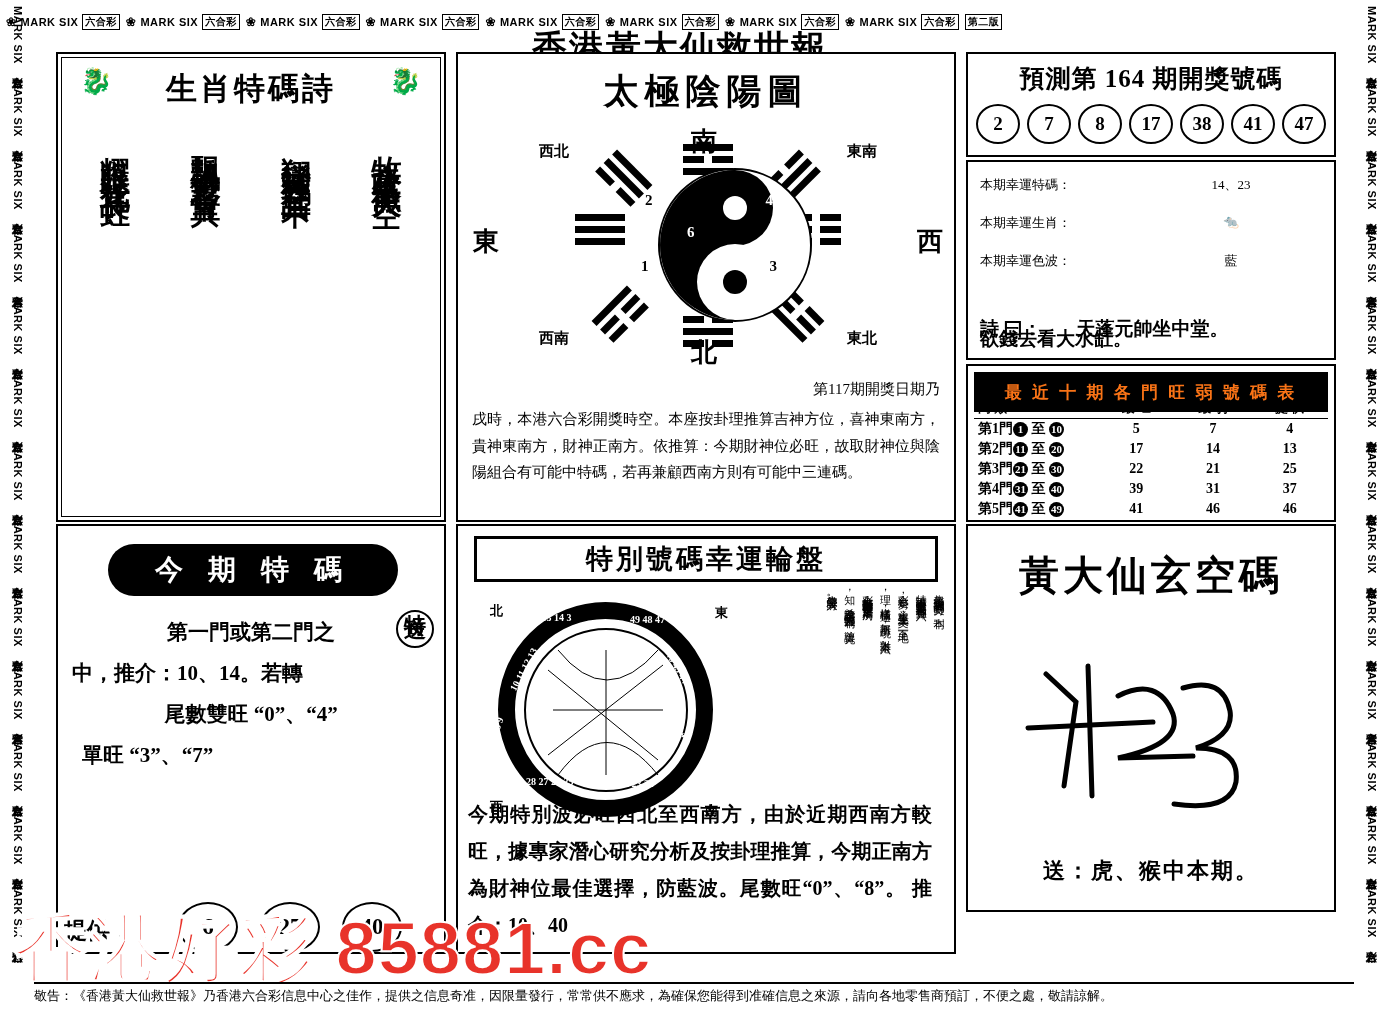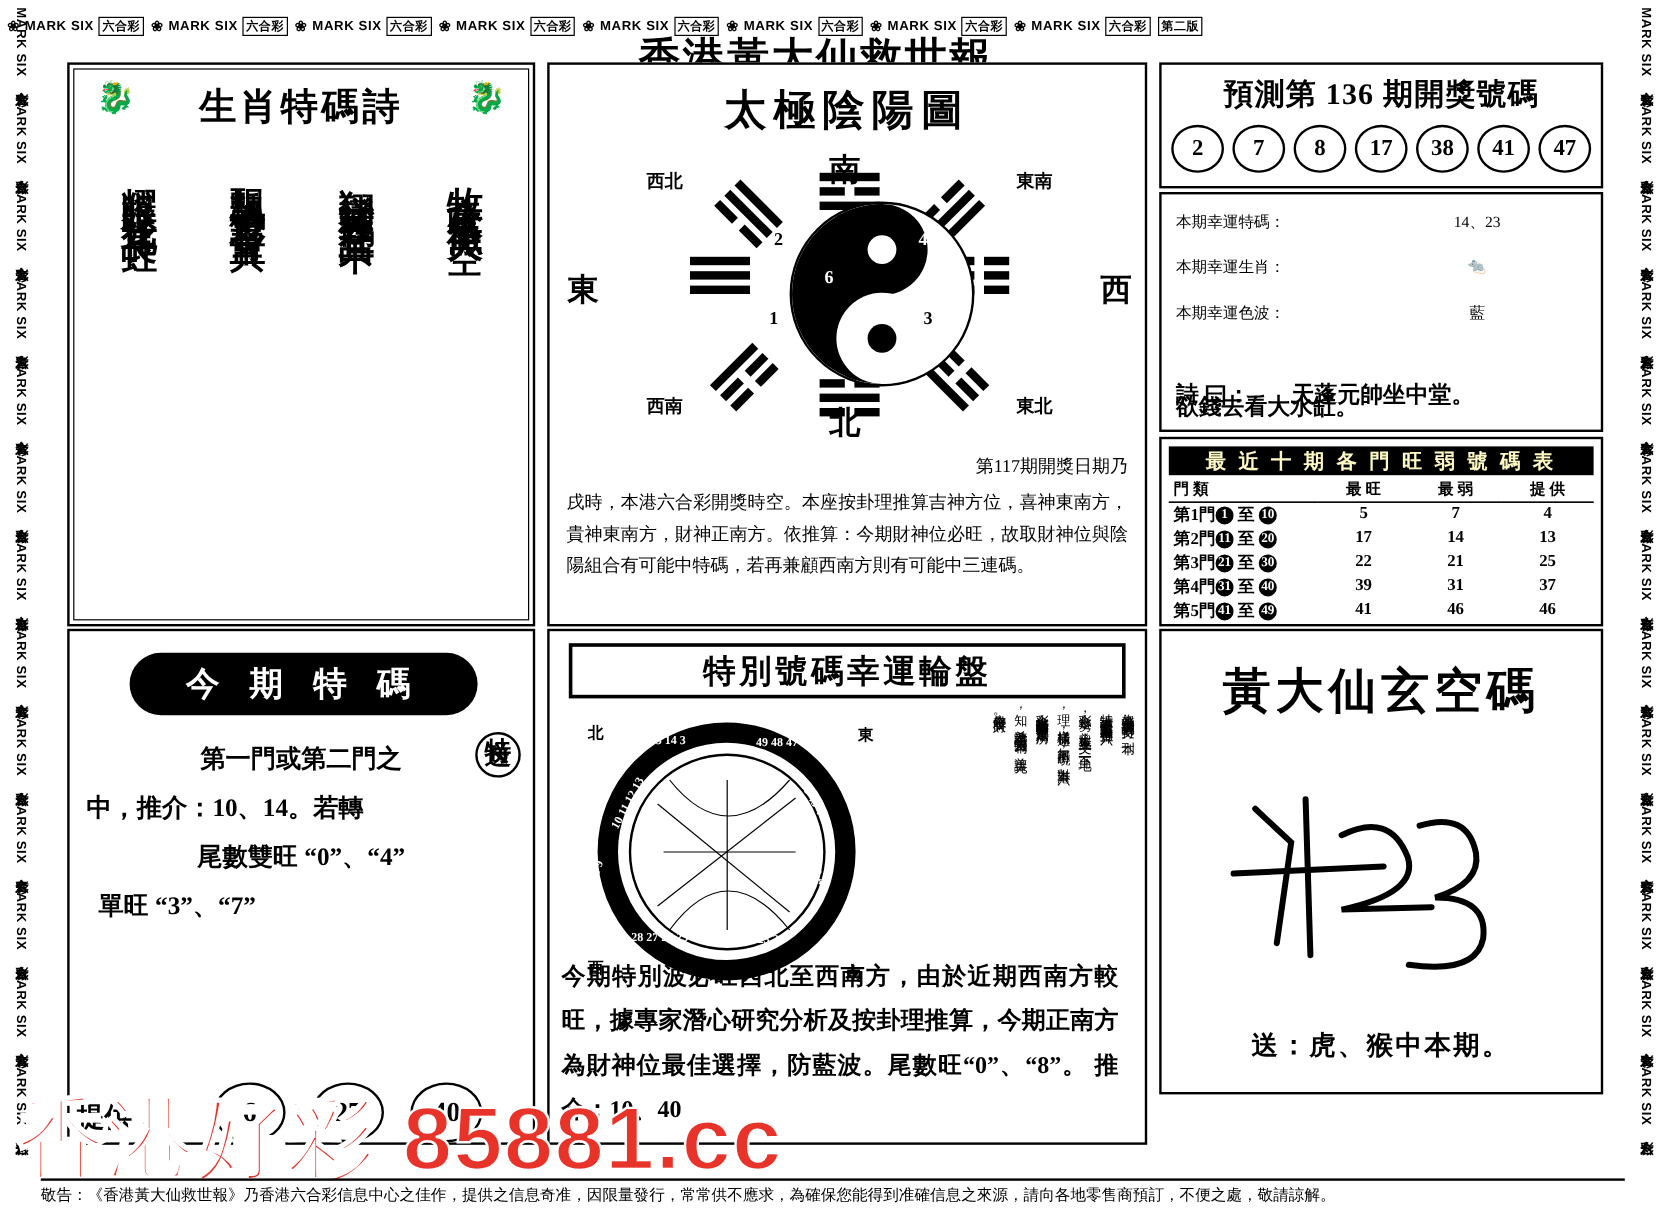--- a/index.html
+++ b/index.html
@@ -122,22 +122,22 @@
     display:flex;align-items:center;justify-content:center;font-size:19px;font-weight:bold;}
 
   #lucky-panel{left:966px;top:160px;width:370px;height:200px;}
   .lucky-row{position:absolute;left:12px;right:12px;font-size:13px;font-weight:normal;
     display:flex;align-items:flex-start;}
   .lucky-row .lbl{width:160px;}
   .lucky-row .val{flex:1;text-align:center;}
   .lucky-poem{position:absolute;left:12px;right:12px;font-size:19px;font-weight:bold;}
 
   #table-panel{left:966px;top:364px;width:370px;height:158px;}
-  .tbl-head{position:absolute;left:6px;right:6px;top:6px;height:24px;background:#000;
-    color:#fef9c3;display:flex;align-items:center;justify-content:center;font-size:17px;
+  .tbl-head{position:absolute;left:6px;right:6px;top:6px;height:40px;background:#000;
+    color:#f97316;display:flex;align-items:center;justify-content:center;font-size:17px;
     font-weight:bold;letter-spacing:3px;}
   .tbl{position:absolute;left:6px;right:6px;top:32px;font-size:14px;font-weight:bold;
     border-collapse:collapse;width:calc(100% - 12px);}
   .tbl th,.tbl td{padding:1px 0;text-align:center;font-weight:bold;}
   .tbl th:first-child,.tbl td:first-child{text-align:left;padding-left:4px;width:120px;}
   .hdr-row th{border-bottom:1px solid #000;font-size:13px;}
   .numdot{display:inline-block;width:15px;height:15px;line-height:15px;border-radius:50%;
     background:#000;color:#fff;font-size:11px;text-align:center;vertical-align:middle;}
 
   #brand-panel{left:966px;top:524px;width:370px;height:388px;}
@@ -430,21 +430,21 @@
       <span>合彩走勢，曾先生上至天文，下至地</span>
       <span>理，樣樣精通，無所不曉，對本港六</span>
       <span>合彩走勢推斷的準確程度更是眾所周</span>
       <span>知，希請諸君能大力支持本刊，讓曾先</span>
       <span>生帶您發大財。</span>
     </div>
     <div class="wheel-foot">今期特別波必旺西北至西南方，由於近期西南方較旺，據專家潛心研究分析及按卦理推算，今期正南方為財神位最佳選擇，防藍波。尾數旺“0”、“8”。 推介：10、40</div>
   </div>
 
   <div class="panel" id="predict-panel">
-    <div class="predict-title">預測第 136 期開獎號碼</div>
+    <div class="predict-title">預測第 164 期開獎號碼</div>
     <div class="predict-balls">
       <div class="pball">2</div>
       <div class="pball">7</div>
       <div class="pball">8</div>
       <div class="pball">17</div>
       <div class="pball">38</div>
       <div class="pball">41</div>
       <div class="pball">47</div>
     </div>
   </div>

